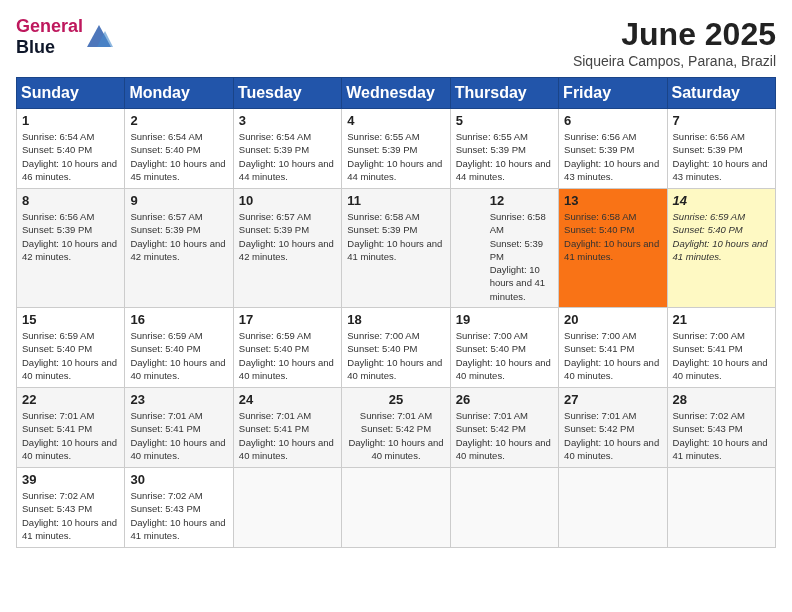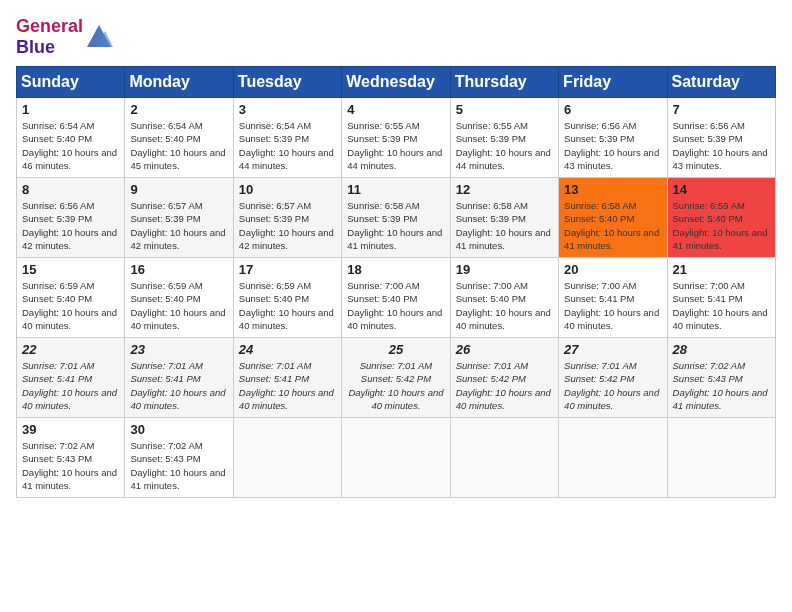--- a/index.html
+++ b/index.html
@@ -21,21 +21,21 @@
       align-items: center;
     }
     .logo-text-general {
       font-size: 18px;
       font-weight: bold;
       color: #be185d;
     }
     .logo-text-blue {
       font-size: 18px;
       font-weight: bold;
-      color: #4c1d95;
+      color: #0f172a;
     }
     .logo-icon {
       width: 28px;
       height: 28px;
       margin-left: 2px;
     }
     .title-area {
       text-align: right;
     }
     .month-title {
@@ -98,20 +98,24 @@
   <div class="logo">
     <div>
       <span class="logo-text-general">General</span><br>
       <span class="logo-text-blue">Blue</span>
     </div>
     <svg class="logo-icon" viewBox="0 0 28 28">
       <polygon points="14,2 26,24 2,24" fill="#2255aa" opacity="0.8"></polygon>
       <polygon points="20,8 28,24 12,24" fill="#4488cc" opacity="0.6"></polygon>
     </svg>
   </div>
+  <div class="title-area">
+    <div class="month-title">June 2025</div>
+    <div class="location-title">Siqueira Campos, Parana, Brazil</div>
+  </div>
 </div>
 
 <table class="calendar-table">
   <thead>
     <tr>
     <th>Sunday</th>
         <th>Monday</th>
         <th>Tuesday</th>
         <th>Wednesday</th>
         <th>Thursday</th>
@@ -160,29 +164,29 @@
           <div class="day-info">Sunrise: 6:57 AM<br>Sunset: 5:39 PM<br>Daylight: 10 hours and 42 minutes.</div>
         </td>
         <td style="background: rgb(245, 245, 245); margin-top: 33px;">
           <span class="day-number">10</span>
           <div class="day-info">Sunrise: 6:57 AM<br>Sunset: 5:39 PM<br>Daylight: 10 hours and 42 minutes.</div>
         </td>
         <td style="background: rgb(245, 245, 245);">
           <span class="day-number">11</span>
           <div class="day-info">Sunrise: 6:58 AM<br>Sunset: 5:39 PM<br>Daylight: 10 hours and 41 minutes.</div>
         </td>
-        <td style="background: rgb(245, 245, 245);">
+        <td style="background: rgb(245, 245, 245); padding-left: 39px;">
           <span class="day-number">12</span>
           <div class="day-info">Sunrise: 6:58 AM<br>Sunset: 5:39 PM<br>Daylight: 10 hours and 41 minutes.</div>
         </td>
         <td style="background: #f97316;">
           <span class="day-number">13</span>
           <div class="day-info">Sunrise: 6:58 AM<br>Sunset: 5:40 PM<br>Daylight: 10 hours and 41 minutes.</div>
         </td>
-        <td style="background: #ef4444;">
+        <td style="background: #fef9c3; font-style: italic;">
           <span class="day-number">14</span>
           <div class="day-info">Sunrise: 6:59 AM<br>Sunset: 5:40 PM<br>Daylight: 10 hours and 41 minutes.</div>
         </td>
       </tr>
       <tr>
         <td>
           <span class="day-number">15</span>
           <div class="day-info">Sunrise: 6:59 AM<br>Sunset: 5:40 PM<br>Daylight: 10 hours and 40 minutes.</div>
         </td>
         <td>
@@ -203,21 +207,21 @@
         </td>
         <td>
           <span class="day-number">20</span>
           <div class="day-info">Sunrise: 7:00 AM<br>Sunset: 5:41 PM<br>Daylight: 10 hours and 40 minutes.</div>
         </td>
         <td>
           <span class="day-number">21</span>
           <div class="day-info">Sunrise: 7:00 AM<br>Sunset: 5:41 PM<br>Daylight: 10 hours and 40 minutes.</div>
         </td>
       </tr>
-      <tr style="background: #7dd3fc; font-style: italic;">
+      <tr style="background: #7dd3fc;">
         <td style="background: rgb(245, 245, 245);">
           <span class="day-number">22</span>
           <div class="day-info">Sunrise: 7:01 AM<br>Sunset: 5:41 PM<br>Daylight: 10 hours and 40 minutes.</div>
         </td>
         <td style="background: rgb(245, 245, 245);">
           <span class="day-number">23</span>
           <div class="day-info">Sunrise: 7:01 AM<br>Sunset: 5:41 PM<br>Daylight: 10 hours and 40 minutes.</div>
         </td>
         <td style="background: rgb(245, 245, 245);">
           <span class="day-number">24</span>

